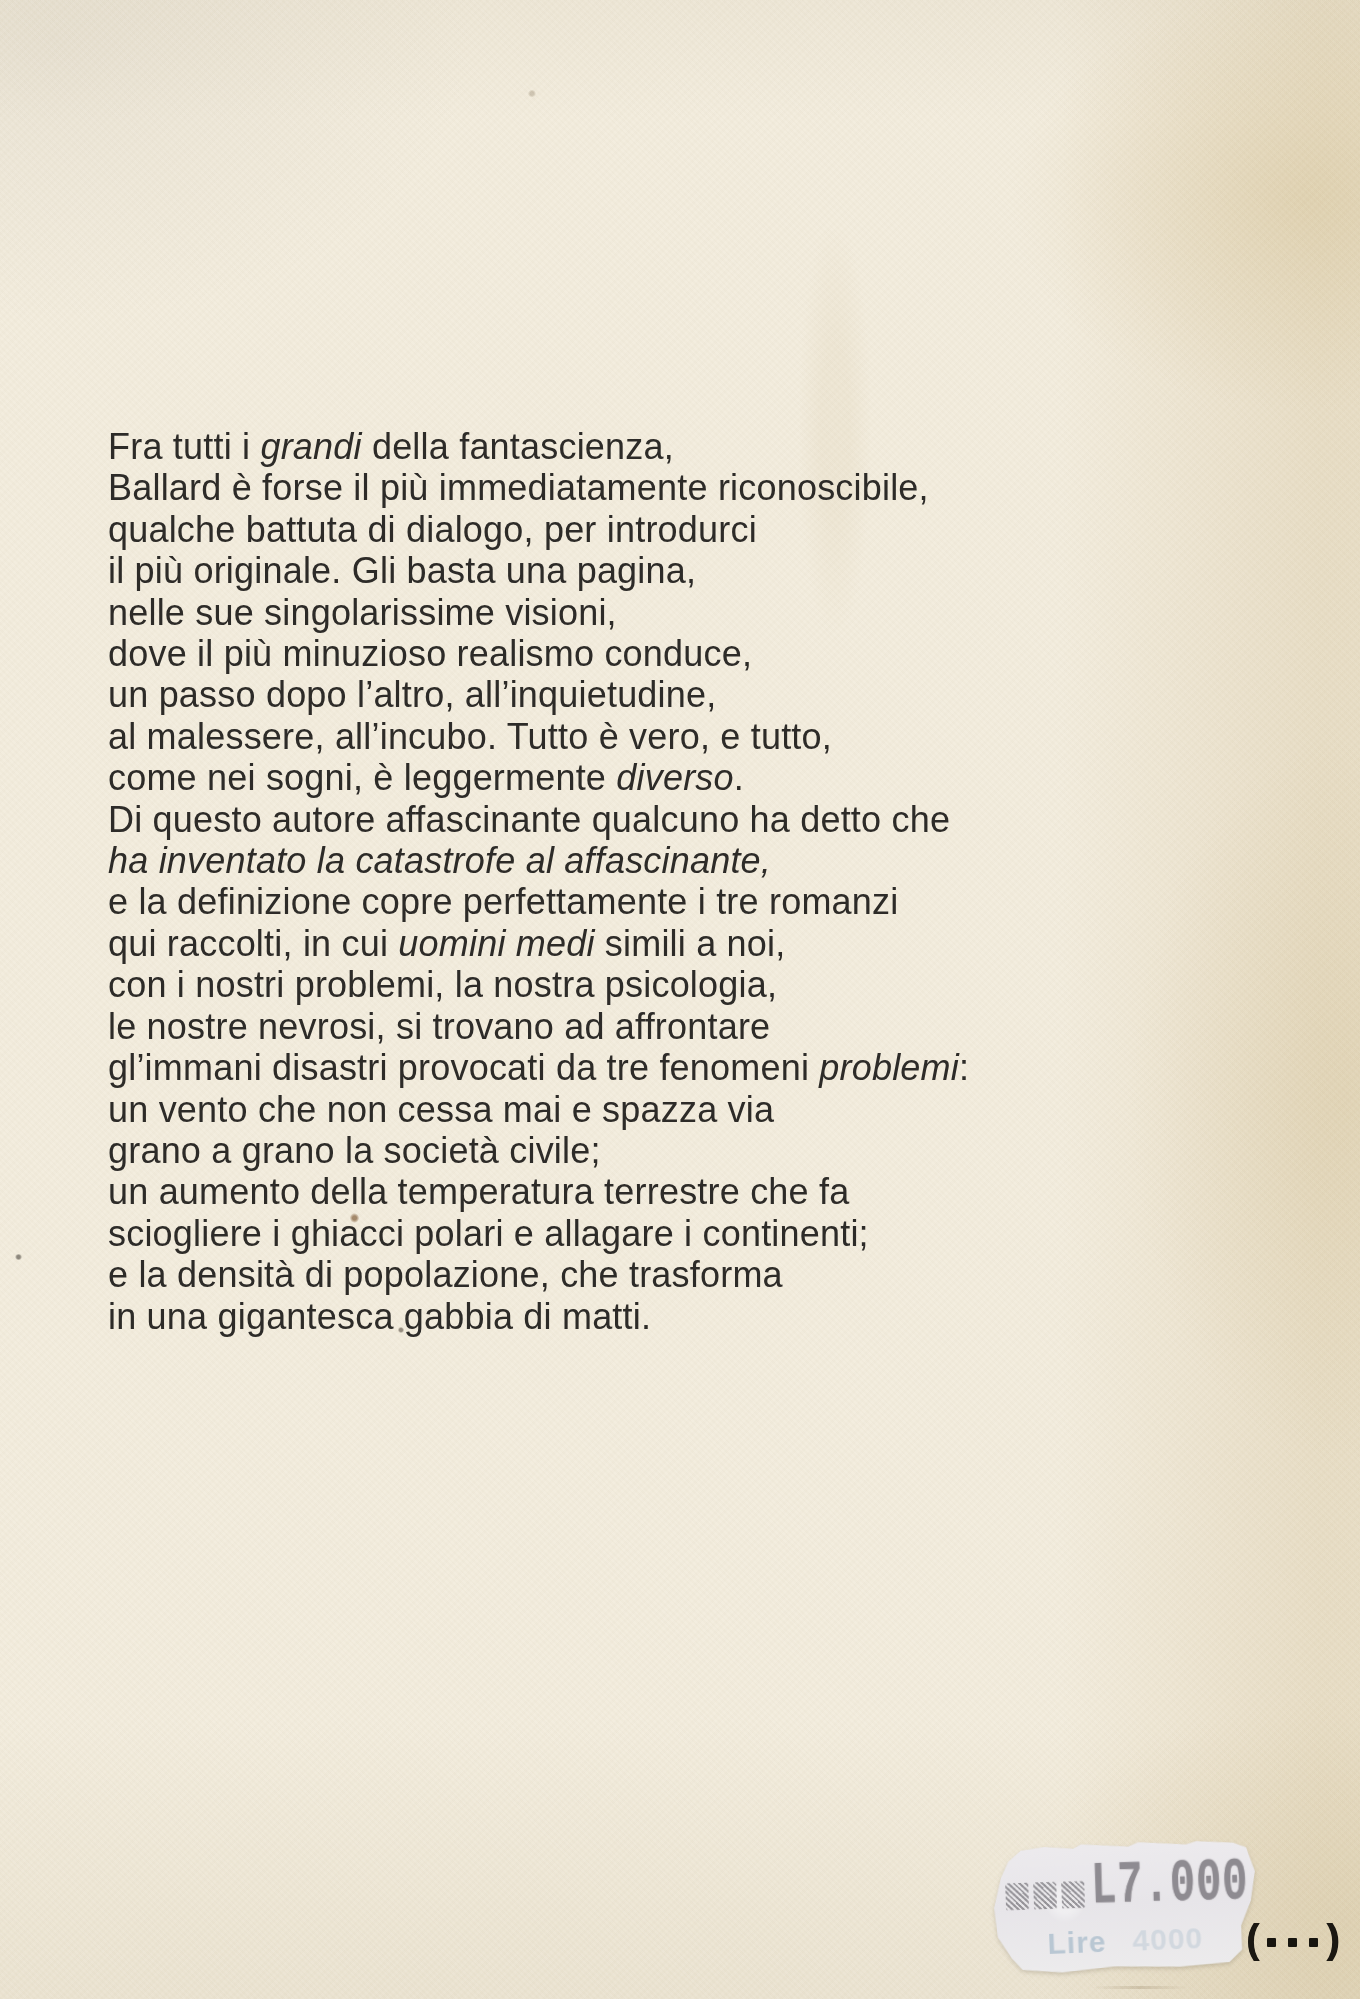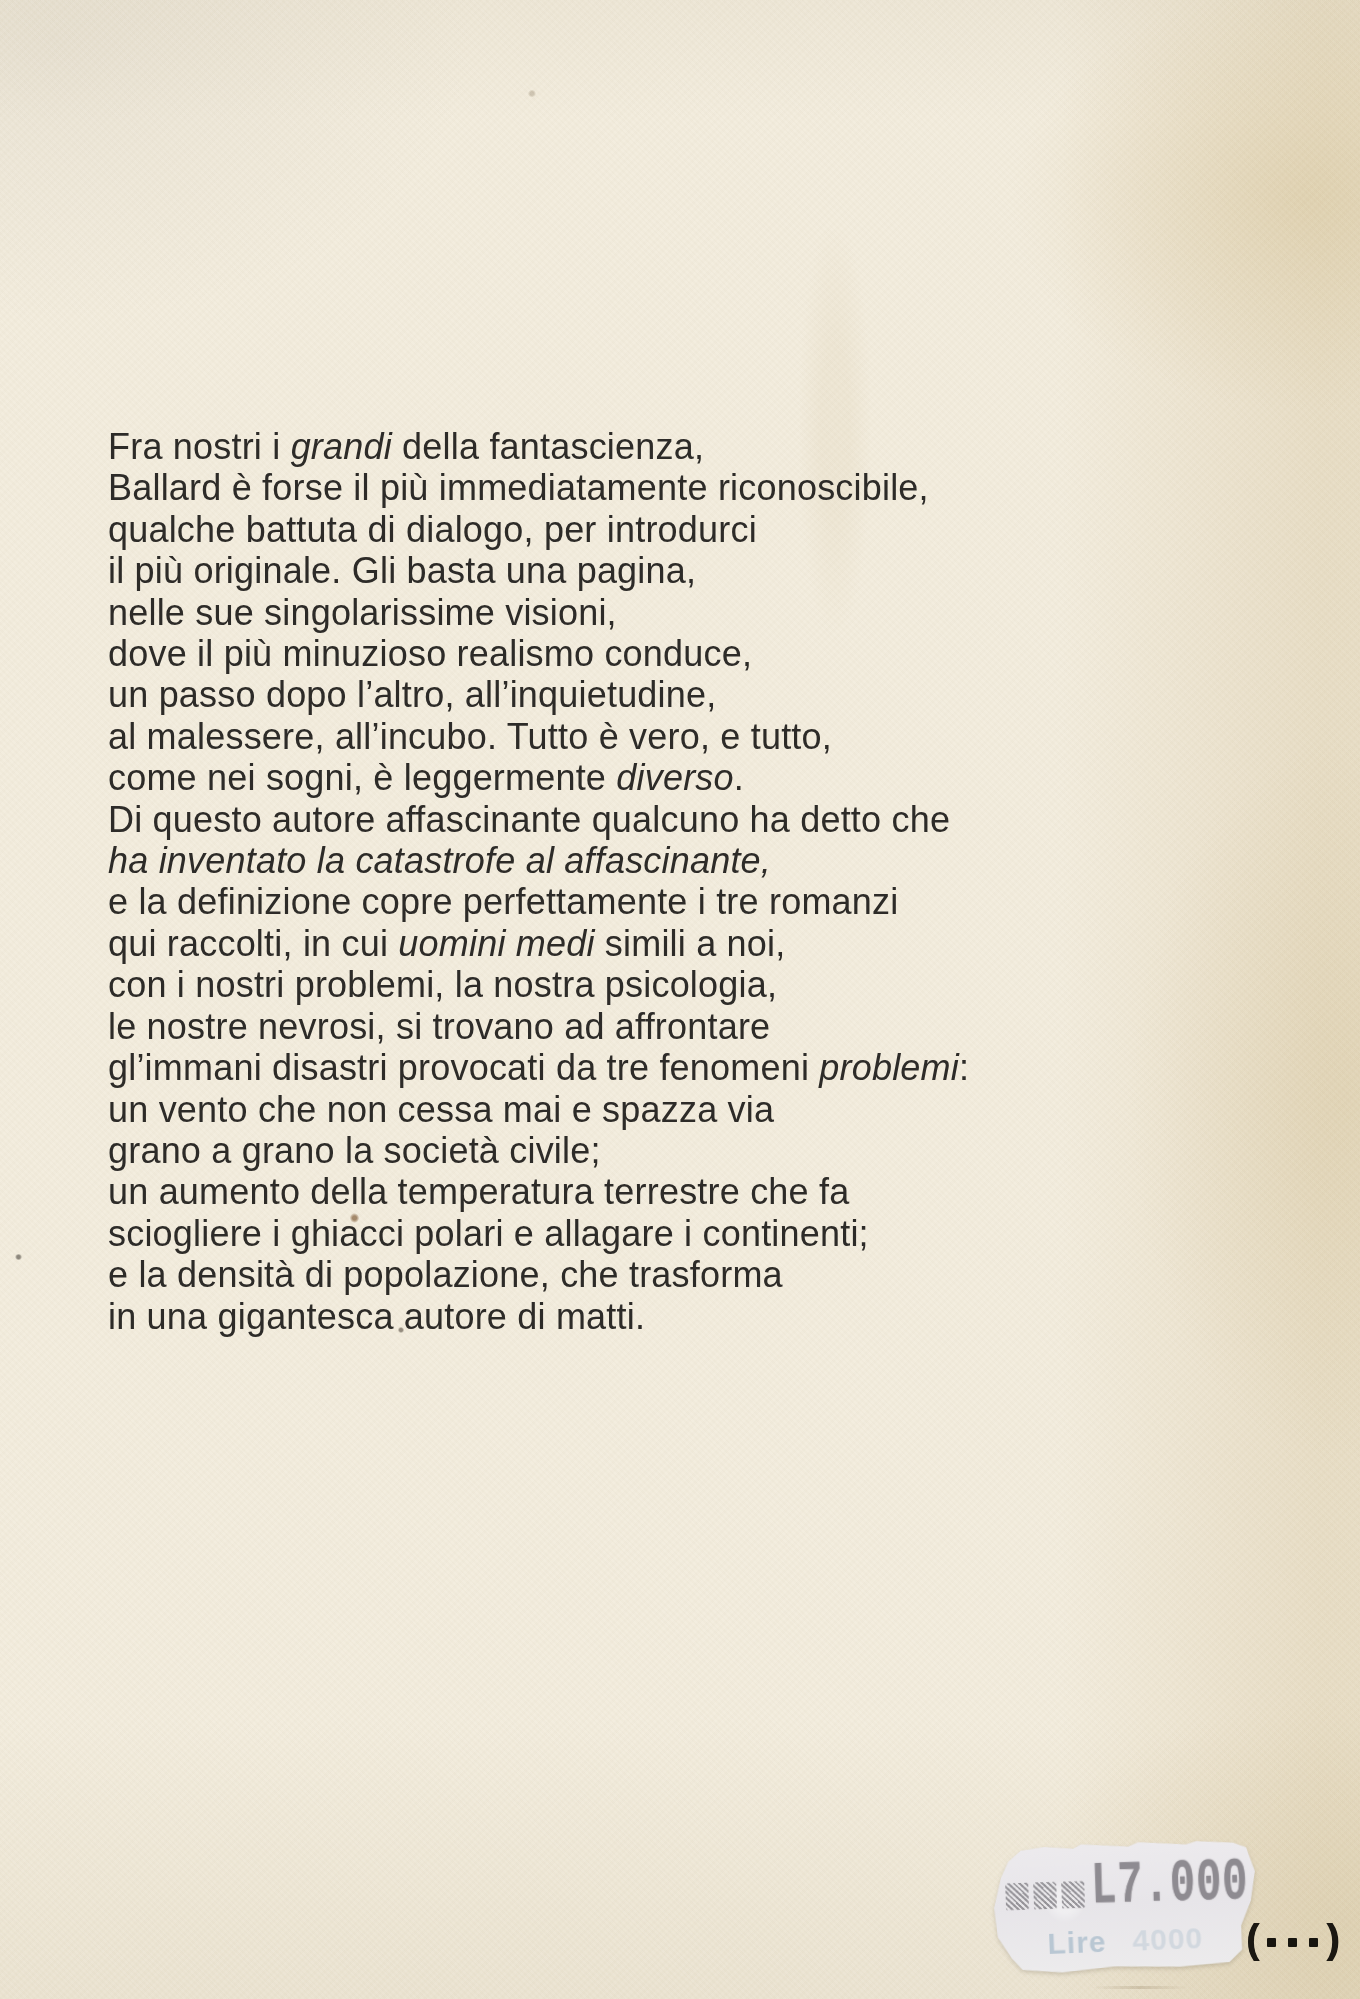--- a/index.html
+++ b/index.html
@@ -111,42 +111,42 @@
   <div class="grain"></div>
 
   <div class="stain" style="left:350px;top:1213px;width:9px;height:10px;background:radial-gradient(circle, rgba(122,84,46,.65) 30%, rgba(122,84,46,0) 75%);"></div>
   <div class="stain" style="left:398px;top:1327px;width:6px;height:6px;background:radial-gradient(circle, rgba(70,60,48,.55) 35%, rgba(70,60,48,0) 80%);"></div>
   <div class="stain" style="left:15px;top:1254px;width:7px;height:6px;background:radial-gradient(circle, rgba(75,70,62,.6) 35%, rgba(75,70,62,0) 80%);"></div>
   <div class="stain streak" style="left:800px;top:230px;width:70px;height:400px;background:radial-gradient(ellipse, rgba(196,176,132,.10) 30%, rgba(196,176,132,0) 75%);"></div>
   <div class="stain streak" style="left:1090px;top:1986px;width:100px;height:3px;background:linear-gradient(to right, rgba(150,132,100,0), rgba(150,132,100,.3), rgba(150,132,100,0));"></div>
   <div class="stain" style="left:528px;top:90px;width:8px;height:7px;background:radial-gradient(circle, rgba(140,125,100,.35) 35%, rgba(140,125,100,0) 80%);"></div>
 
   <div class="text-block" id="text-block">
-      <div class="line"><span>Fra nostri i </span><em>grandi</em><span> della fantascienza,</span></div>
+      <div class="line"><span>Fra tutti i </span><em>grandi</em><span> della fantascienza,</span></div>
       <div class="line"><span>Ballard è forse il più immediatamente riconoscibile,</span></div>
       <div class="line"><span>qualche battuta di dialogo, per introdurci</span></div>
       <div class="line"><span>il più originale. Gli basta una pagina,</span></div>
       <div class="line"><span>nelle sue singolarissime visioni,</span></div>
       <div class="line"><span>dove il più minuzioso realismo conduce,</span></div>
       <div class="line"><span>un passo dopo l’altro, all’inquietudine,</span></div>
       <div class="line"><span>al malessere, all’incubo. Tutto è vero, e tutto,</span></div>
       <div class="line"><span>come nei sogni, è leggermente </span><em>diverso</em><span>.</span></div>
       <div class="line"><span>Di questo autore affascinante qualcuno ha detto che</span></div>
       <div class="line"><em>ha inventato la catastrofe al affascinante,</em></div>
       <div class="line"><span>e la definizione copre perfettamente i tre romanzi</span></div>
       <div class="line"><span>qui raccolti, in cui </span><em>uomini medi</em><span> simili a noi,</span></div>
       <div class="line"><span>con i nostri problemi, la nostra psicologia,</span></div>
       <div class="line"><span>le nostre nevrosi, si trovano ad affrontare</span></div>
       <div class="line"><span>gl’immani disastri provocati da tre fenomeni </span><em>problemi</em><span>:</span></div>
       <div class="line"><span>un vento che non cessa mai e spazza via</span></div>
       <div class="line"><span>grano a grano la società civile;</span></div>
       <div class="line"><span>un aumento della temperatura terrestre che fa</span></div>
       <div class="line"><span>sciogliere i ghiacci polari e allagare i continenti;</span></div>
       <div class="line"><span>e la densità di popolazione, che trasforma</span></div>
-      <div class="line"><span>in una gigantesca autore di matti.</span></div>
+      <div class="line"><span>in una gigantesca gabbia di matti.</span></div>
     </div>
 
   <div class="footer-mark">
     <span class="paren">(</span>
     <span class="dotrow" id="dotrow">
         <span class="dot"></span>
         <span class="dot"></span>
         <span class="dot"></span>
       </span>
     <span class="paren">)</span>

